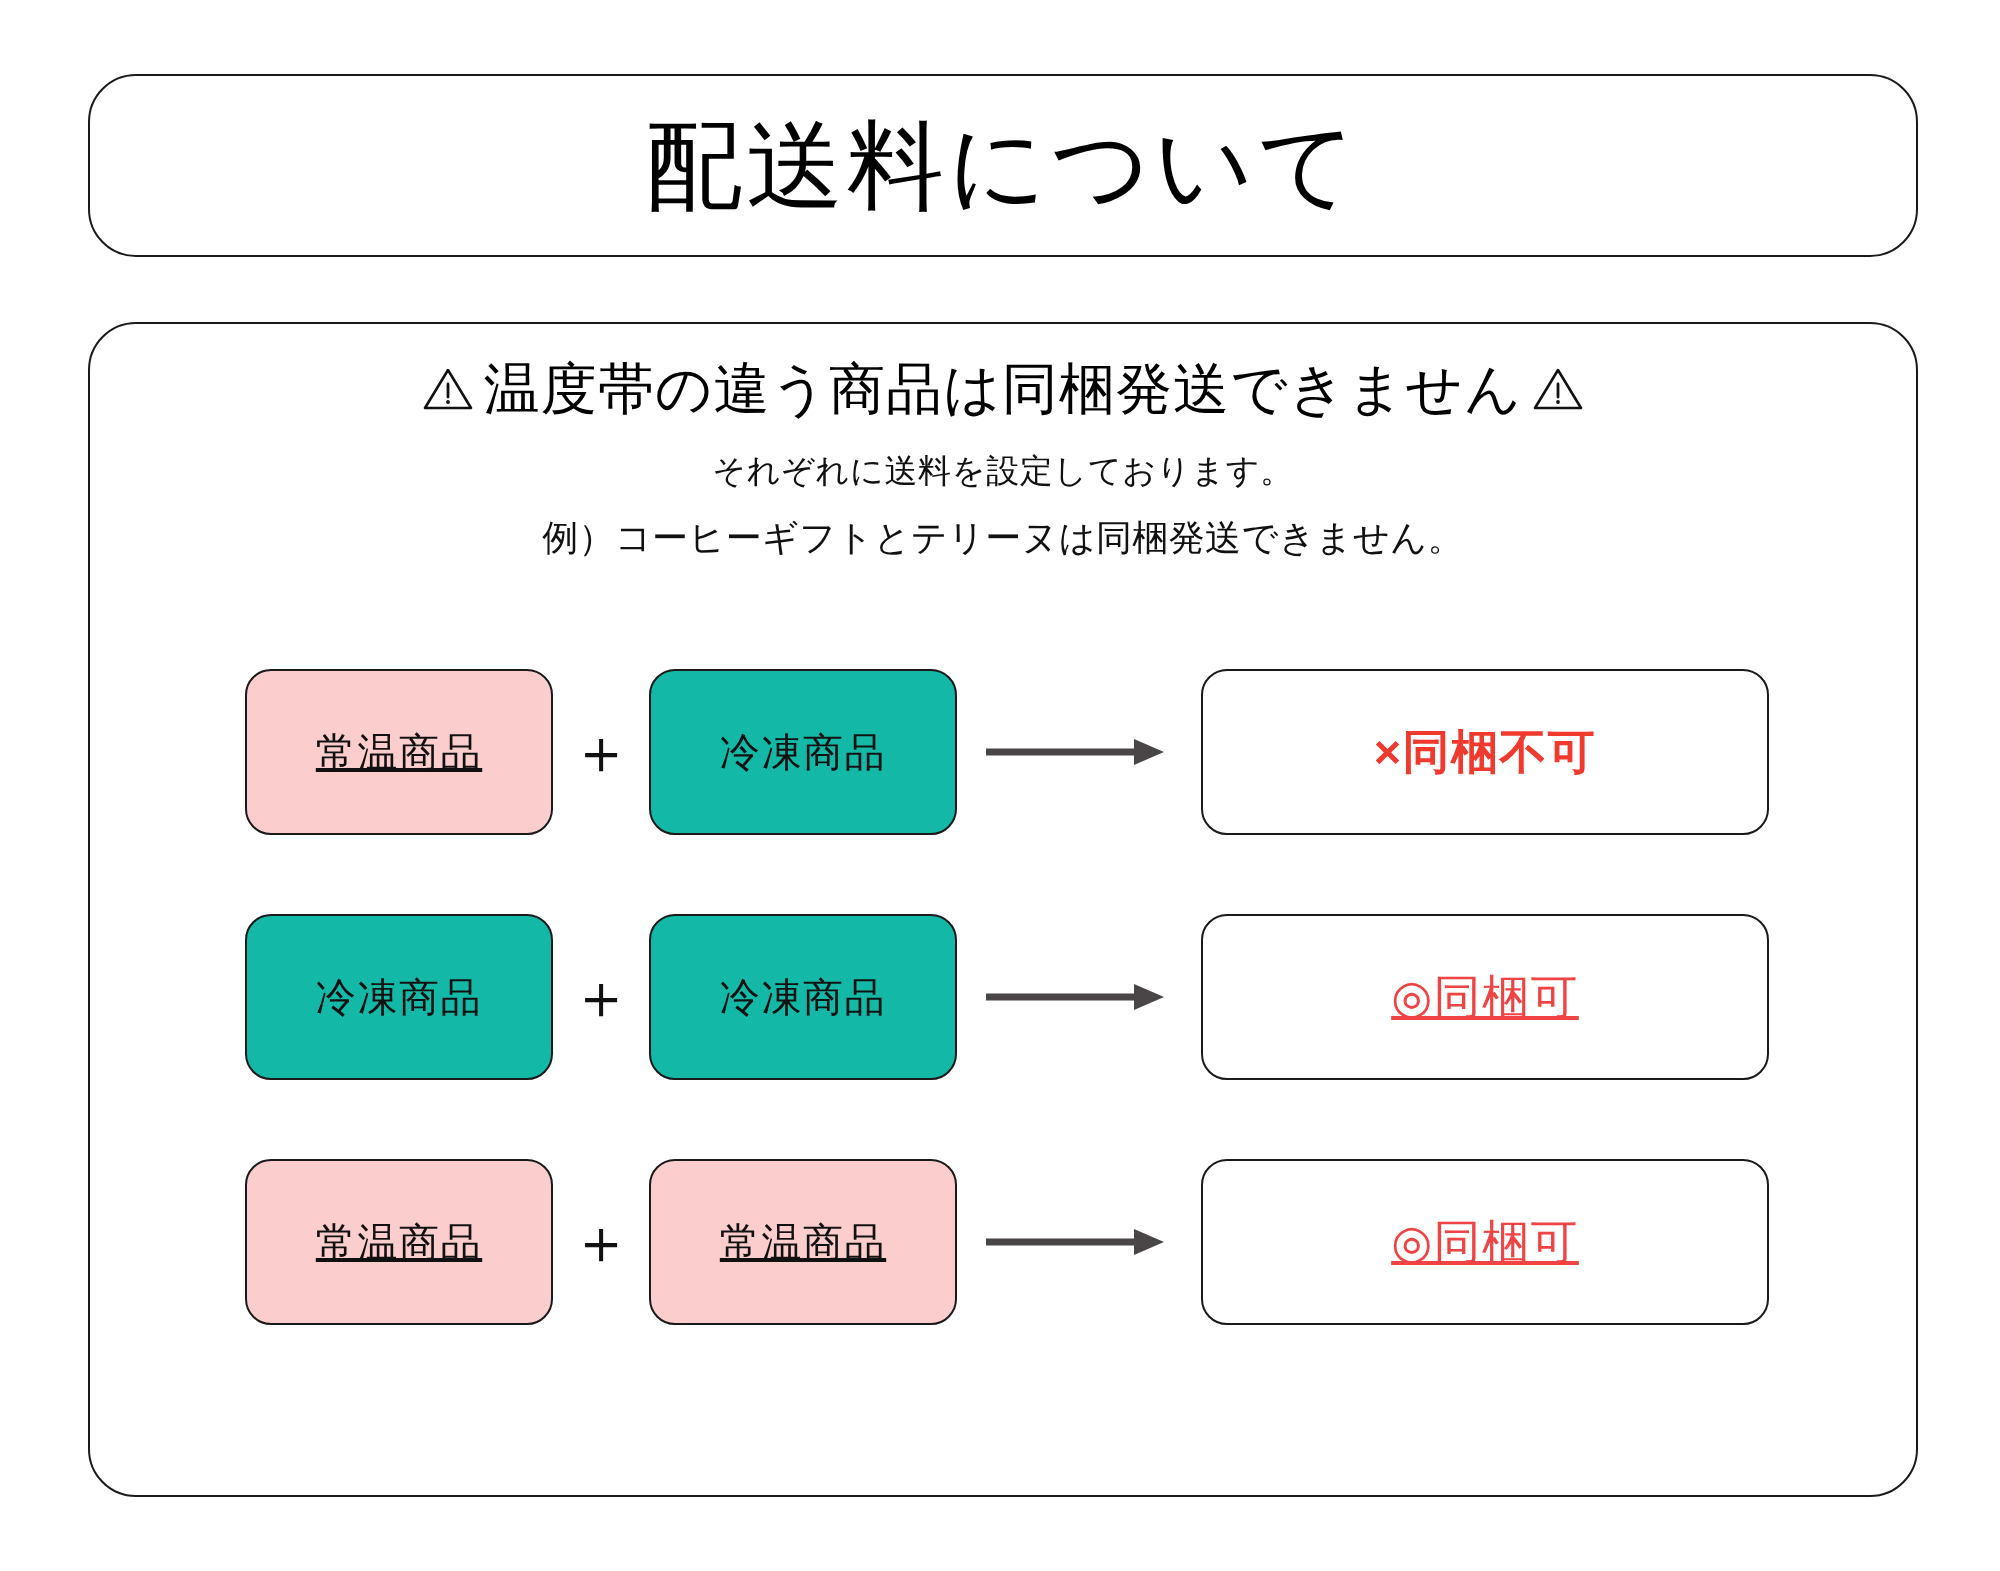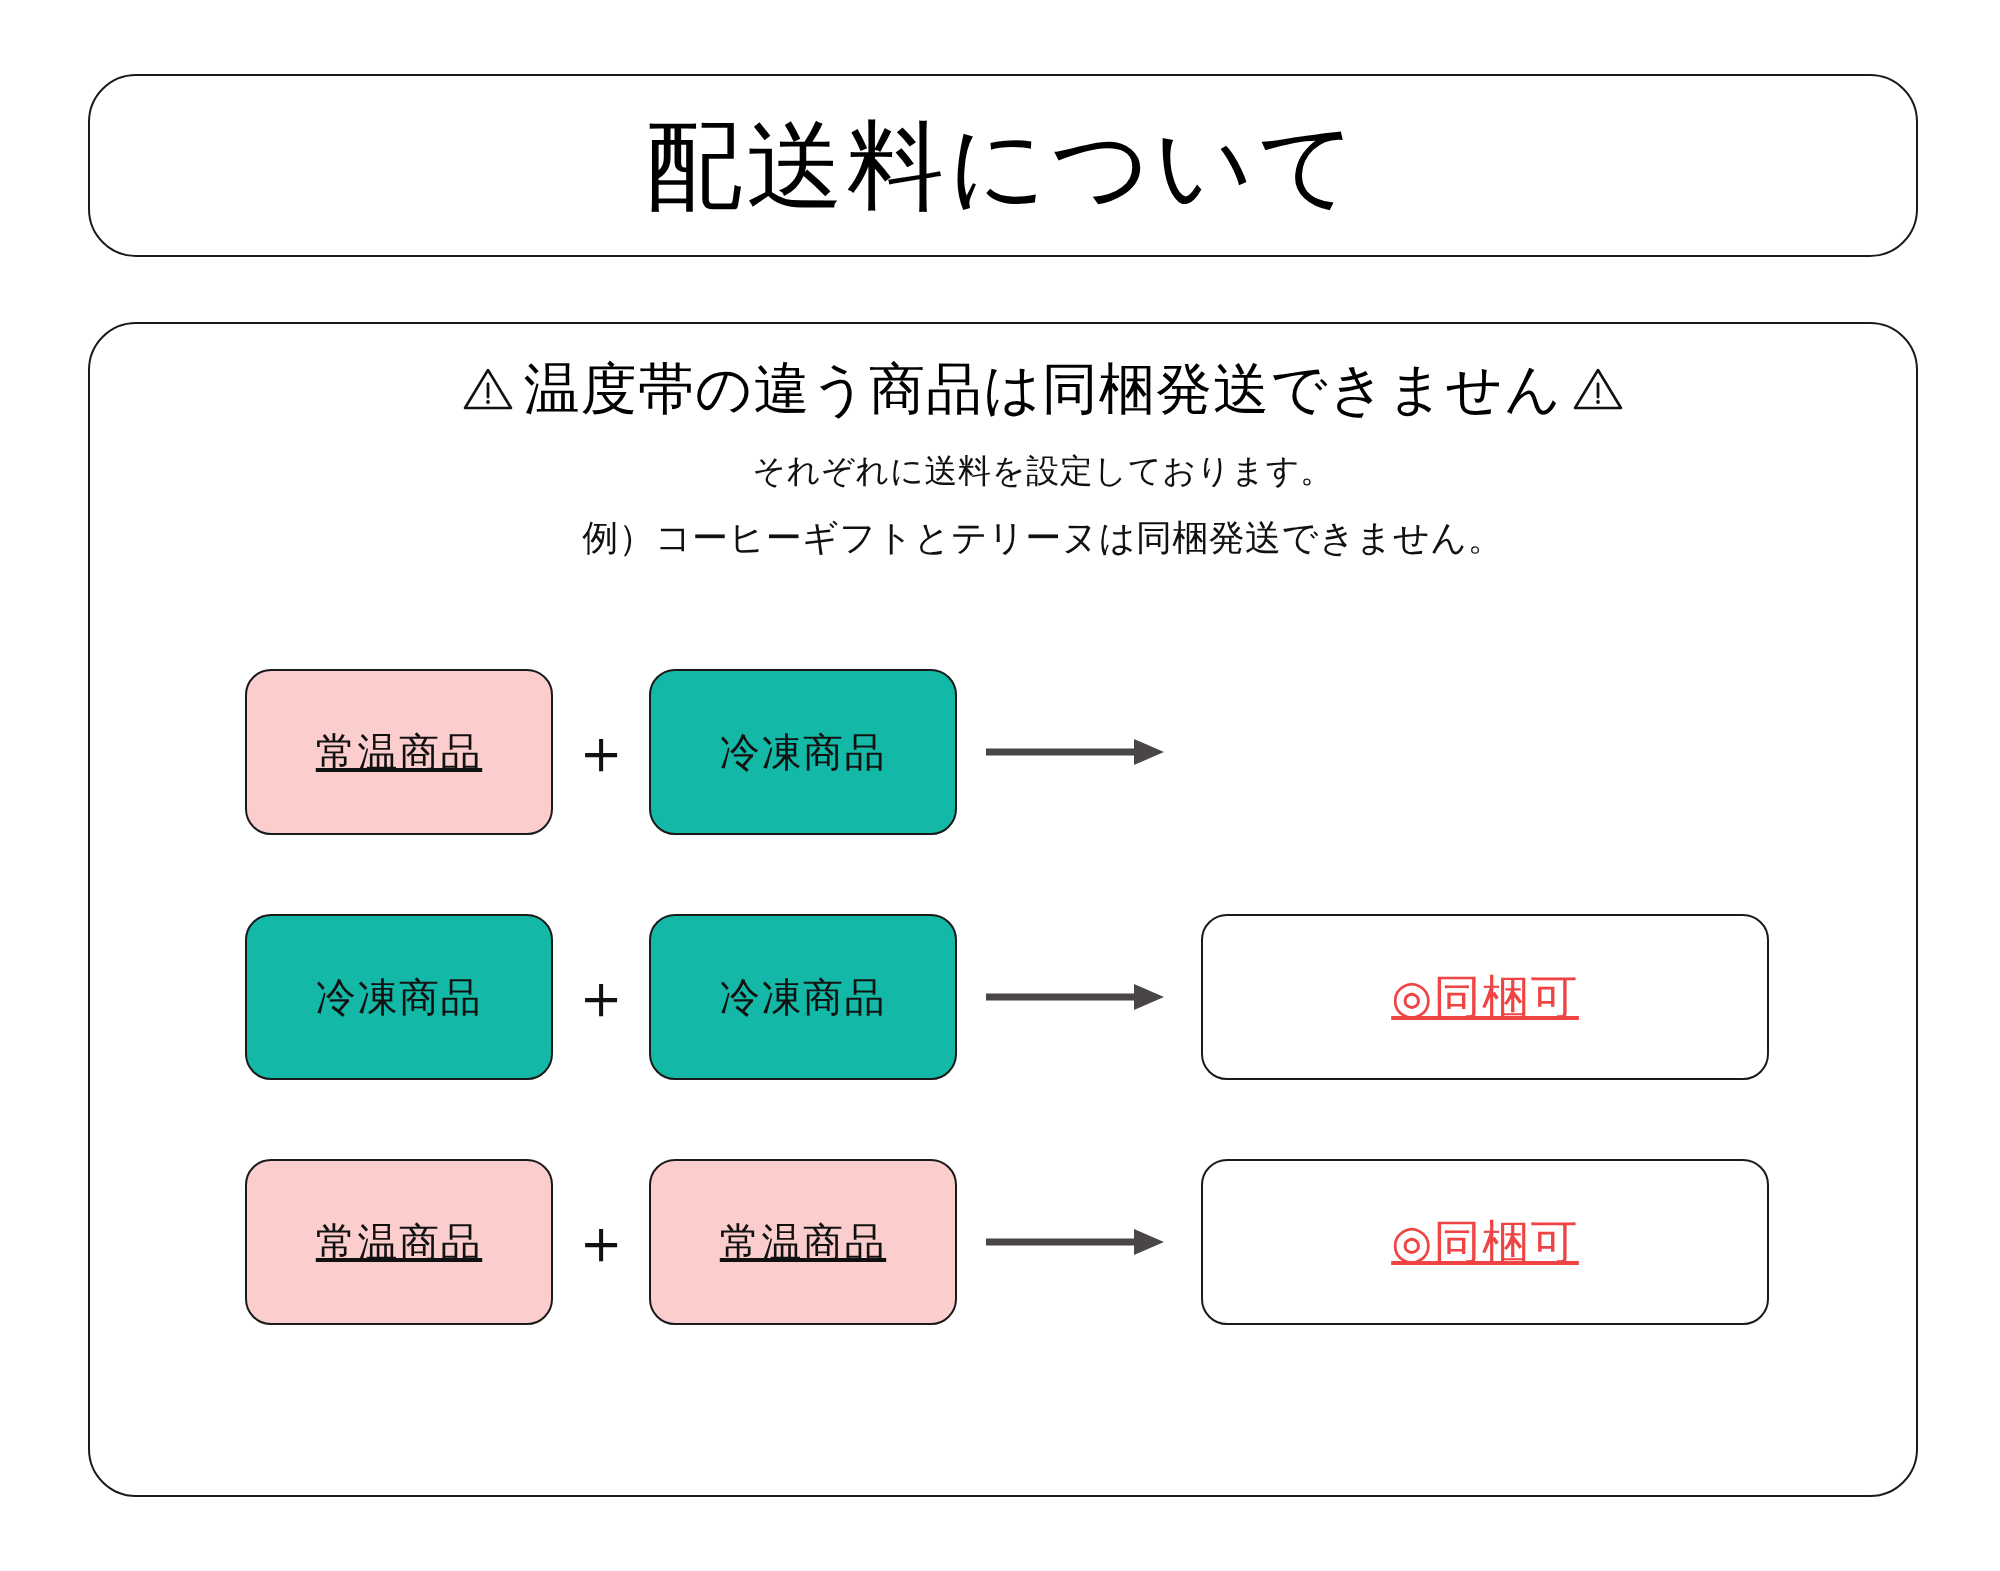--- a/index.html
+++ b/index.html
@@ -59,21 +59,20 @@
     background: #ffffff;
     box-sizing: border-box;
   }
 
   .notice {
     position: absolute;
     left: 0;
     top: 30px;
     width: 100%;
     text-align: center;
-    padding-left: 40px;
   }
   .notice-head {
     font-size: 56px;
     line-height: 1.25;
     letter-spacing: 0.02em;
     white-space: nowrap;
     color: #000000;
   }
   .warn-icon {
     display: inline-block;
@@ -227,20 +226,23 @@
           <div class="plus">＋</div>
           <div class="chip frozen">
             <span class="chip-label">冷凍商品</span>
           </div>
           <div class="arrow-wrap">
             <svg width="190" height="34" viewBox="0 0 190 34" aria-hidden="true">
               <line x1="2" y1="17" x2="152" y2="17" stroke="#4a4547" stroke-width="7" stroke-linecap="butt"></line>
               <path d="M150 4 L180 17 L150 30 Z" fill="#4a4547"></path>
             </svg>
           </div>
+          <div class="result">
+            <span class="result-label deny">×同梱不可</span>
+          </div>
         </div>
       </div>
 
       <div class="row">
         <div class="row-inner">
           <div class="chip frozen">
             <span class="chip-label">冷凍商品</span>
           </div>
           <div class="plus">＋</div>
           <div class="chip frozen">

